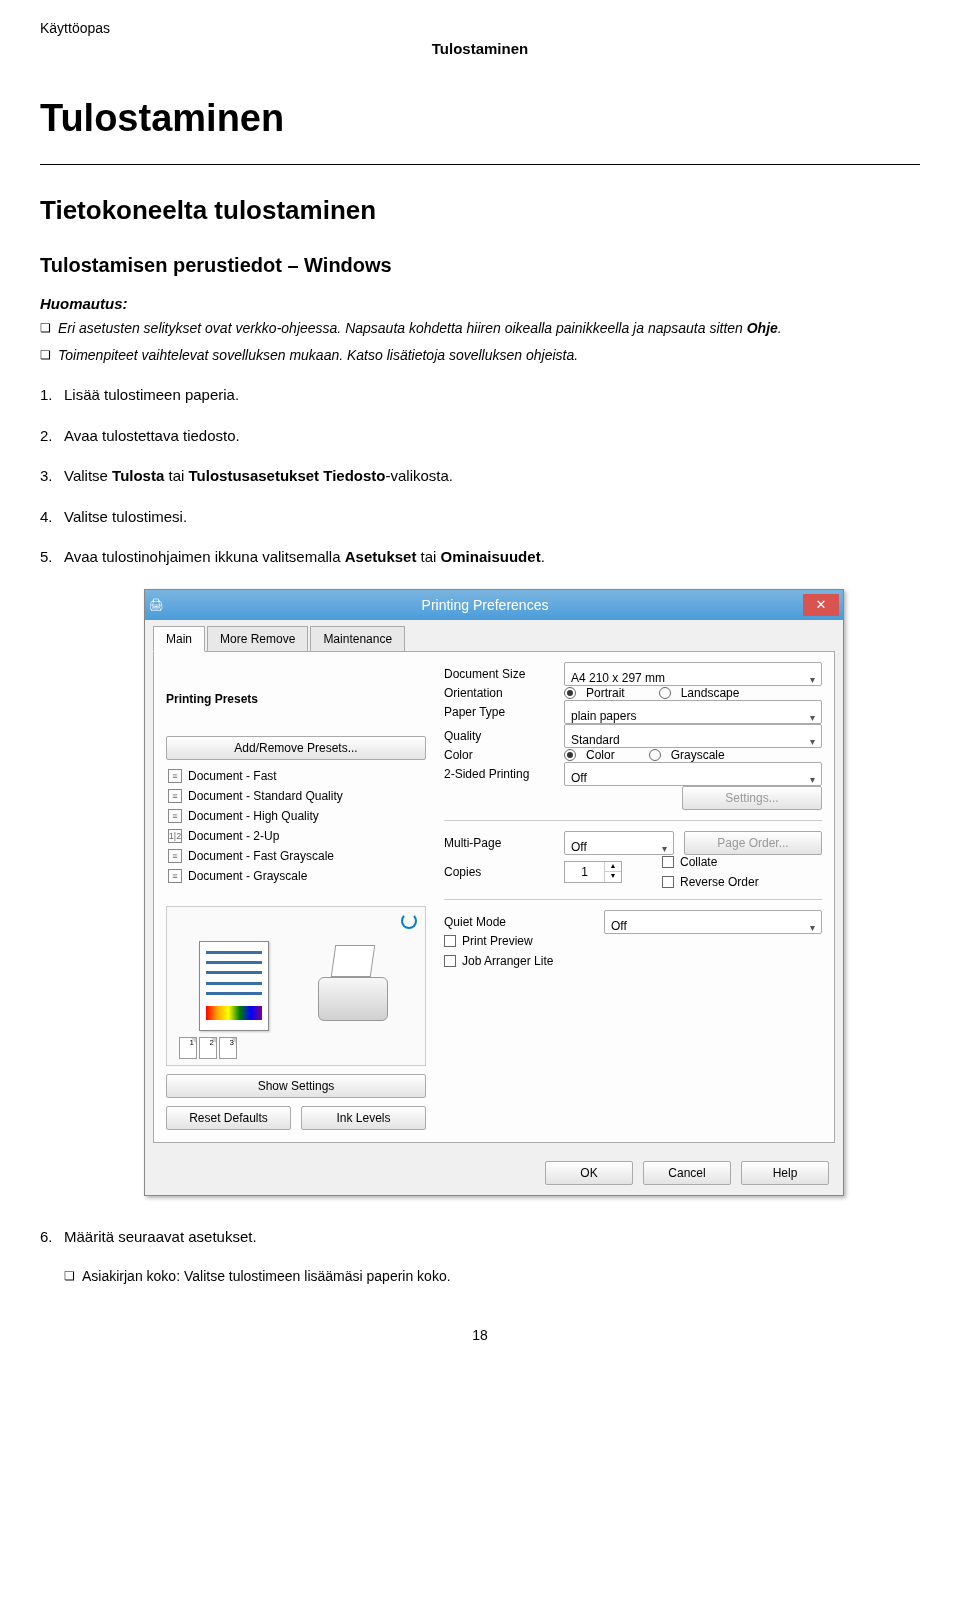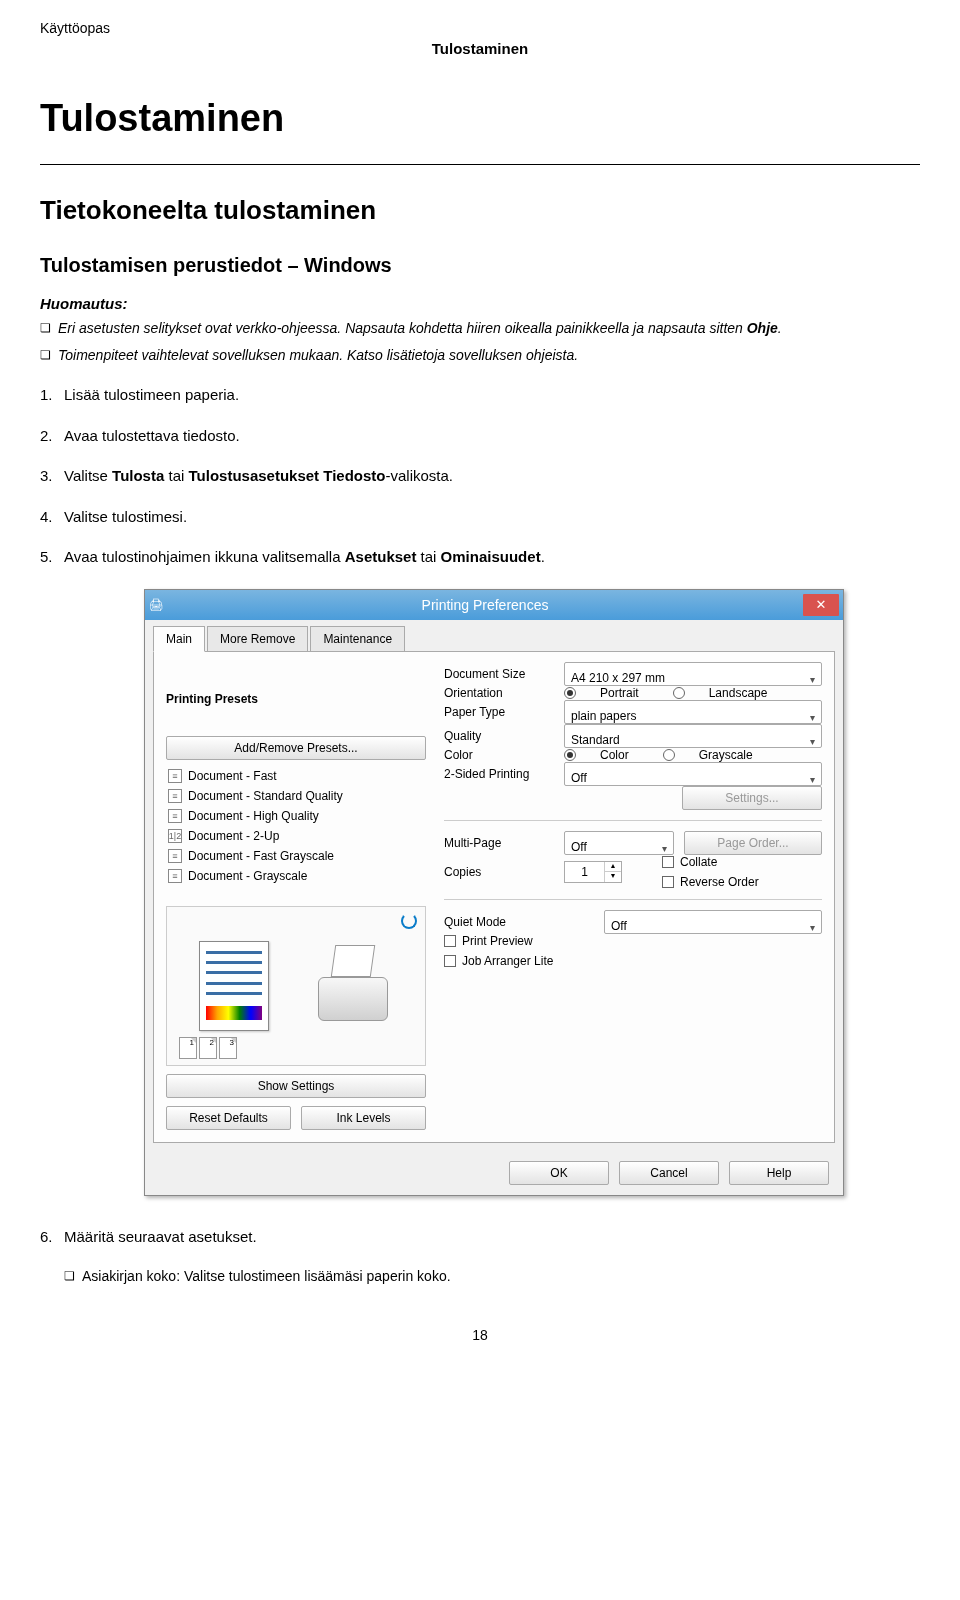--- a/index.html
+++ b/index.html
@@ -40,21 +40,21 @@
   .dlg-btn.disabled { color: #999; cursor: default; }
   .preset-list { border: 0; margin-top: 6px; }
   .preset-item { display: flex; align-items: center; gap: 6px; padding: 3px 2px; cursor: pointer; }
   .preset-ico { width: 14px; height: 14px; border: 1px solid #888; font-size: 9px; display: flex; align-items: center; justify-content: center; background: #fff; color: #666; }
 
   .field-row { display: flex; align-items: center; gap: 10px; }
   .field-label { width: 110px; font-size: 12px; }
   .select { flex: 1; height: 24px; border: 1px solid #aaa; background: #fff; display: flex; align-items: flex-end; justify-content: space-between; padding: 0 6px; cursor: pointer; border-radius: 2px; }
   .select .chev { font-size: 10px; color: #555; }
   .radio-group { display: flex; gap: 34px; align-items: center; }
-  .radio { display: flex; align-items: center; gap: 24px; cursor: pointer; }
+  .radio { display: flex; align-items: center; gap: 10px; cursor: pointer; }
   .radio .dot { width: 12px; height: 12px; border: 1px solid #666; border-radius: 50%; display: flex; align-items: center; justify-content: center; background: #fff; }
   .radio.sel .dot::after { content: ""; width: 6px; height: 6px; background: #333; border-radius: 50%; display: block; }
   .check { display: flex; align-items: center; gap: 6px; cursor: pointer; }
   .check .box { width: 12px; height: 12px; border: 1px solid #666; background: #fff; }
 
   .sep { border-top: 1px solid #ccc; margin: 10px 0; }
 
   .preview-area { margin-top: 20px; border: 1px solid #ccc; height: 160px; background: #fafafa; display: flex; align-items: center; justify-content: space-around; padding: 10px; position: relative; }
   .preview-page { width: 70px; height: 90px; border: 1px solid #888; background: #fff; display: flex; flex-direction: column; justify-content: space-around; padding: 6px; box-shadow: 1px 1px 2px rgba(0,0,0,.2); }
   .preview-page .ln { height: 3px; background: #3a6ea5; }
@@ -70,21 +70,21 @@
   .btn-row { display: flex; gap: 10px; margin-top: 8px; }
   .btn-row .dlg-btn { flex: 1; }
 
   .spin { display: inline-flex; border: 1px solid #aaa; height: 22px; background: #fff; }
   .spin .v { width: 40px; text-align: center; line-height: 20px; border-right: 1px solid #ccc; }
   .spin .ctl { width: 16px; display: flex; flex-direction: column; }
   .spin .ctl span { flex: 1; font-size: 7px; text-align: center; border-bottom: 1px solid #ccc; cursor: pointer; }
   .spin .ctl span:last-child { border: 0; }
 
   .footer-btns { display: flex; justify-content: flex-end; gap: 10px; padding: 10px 14px; background: #f0f0f0; }
-  .footer-btns .dlg-btn { width: 100px; }
+  .footer-btns .dlg-btn { width: 88px; }
 </style>
 </head>
 <body>
 
 <div class="doc-header">Käyttöopas</div>
 <div class="section-title-mid">Tulostaminen</div>
 
 <h1>Tulostaminen</h1>
 <hr>
 <h2>Tietokoneelta tulostaminen</h2>

